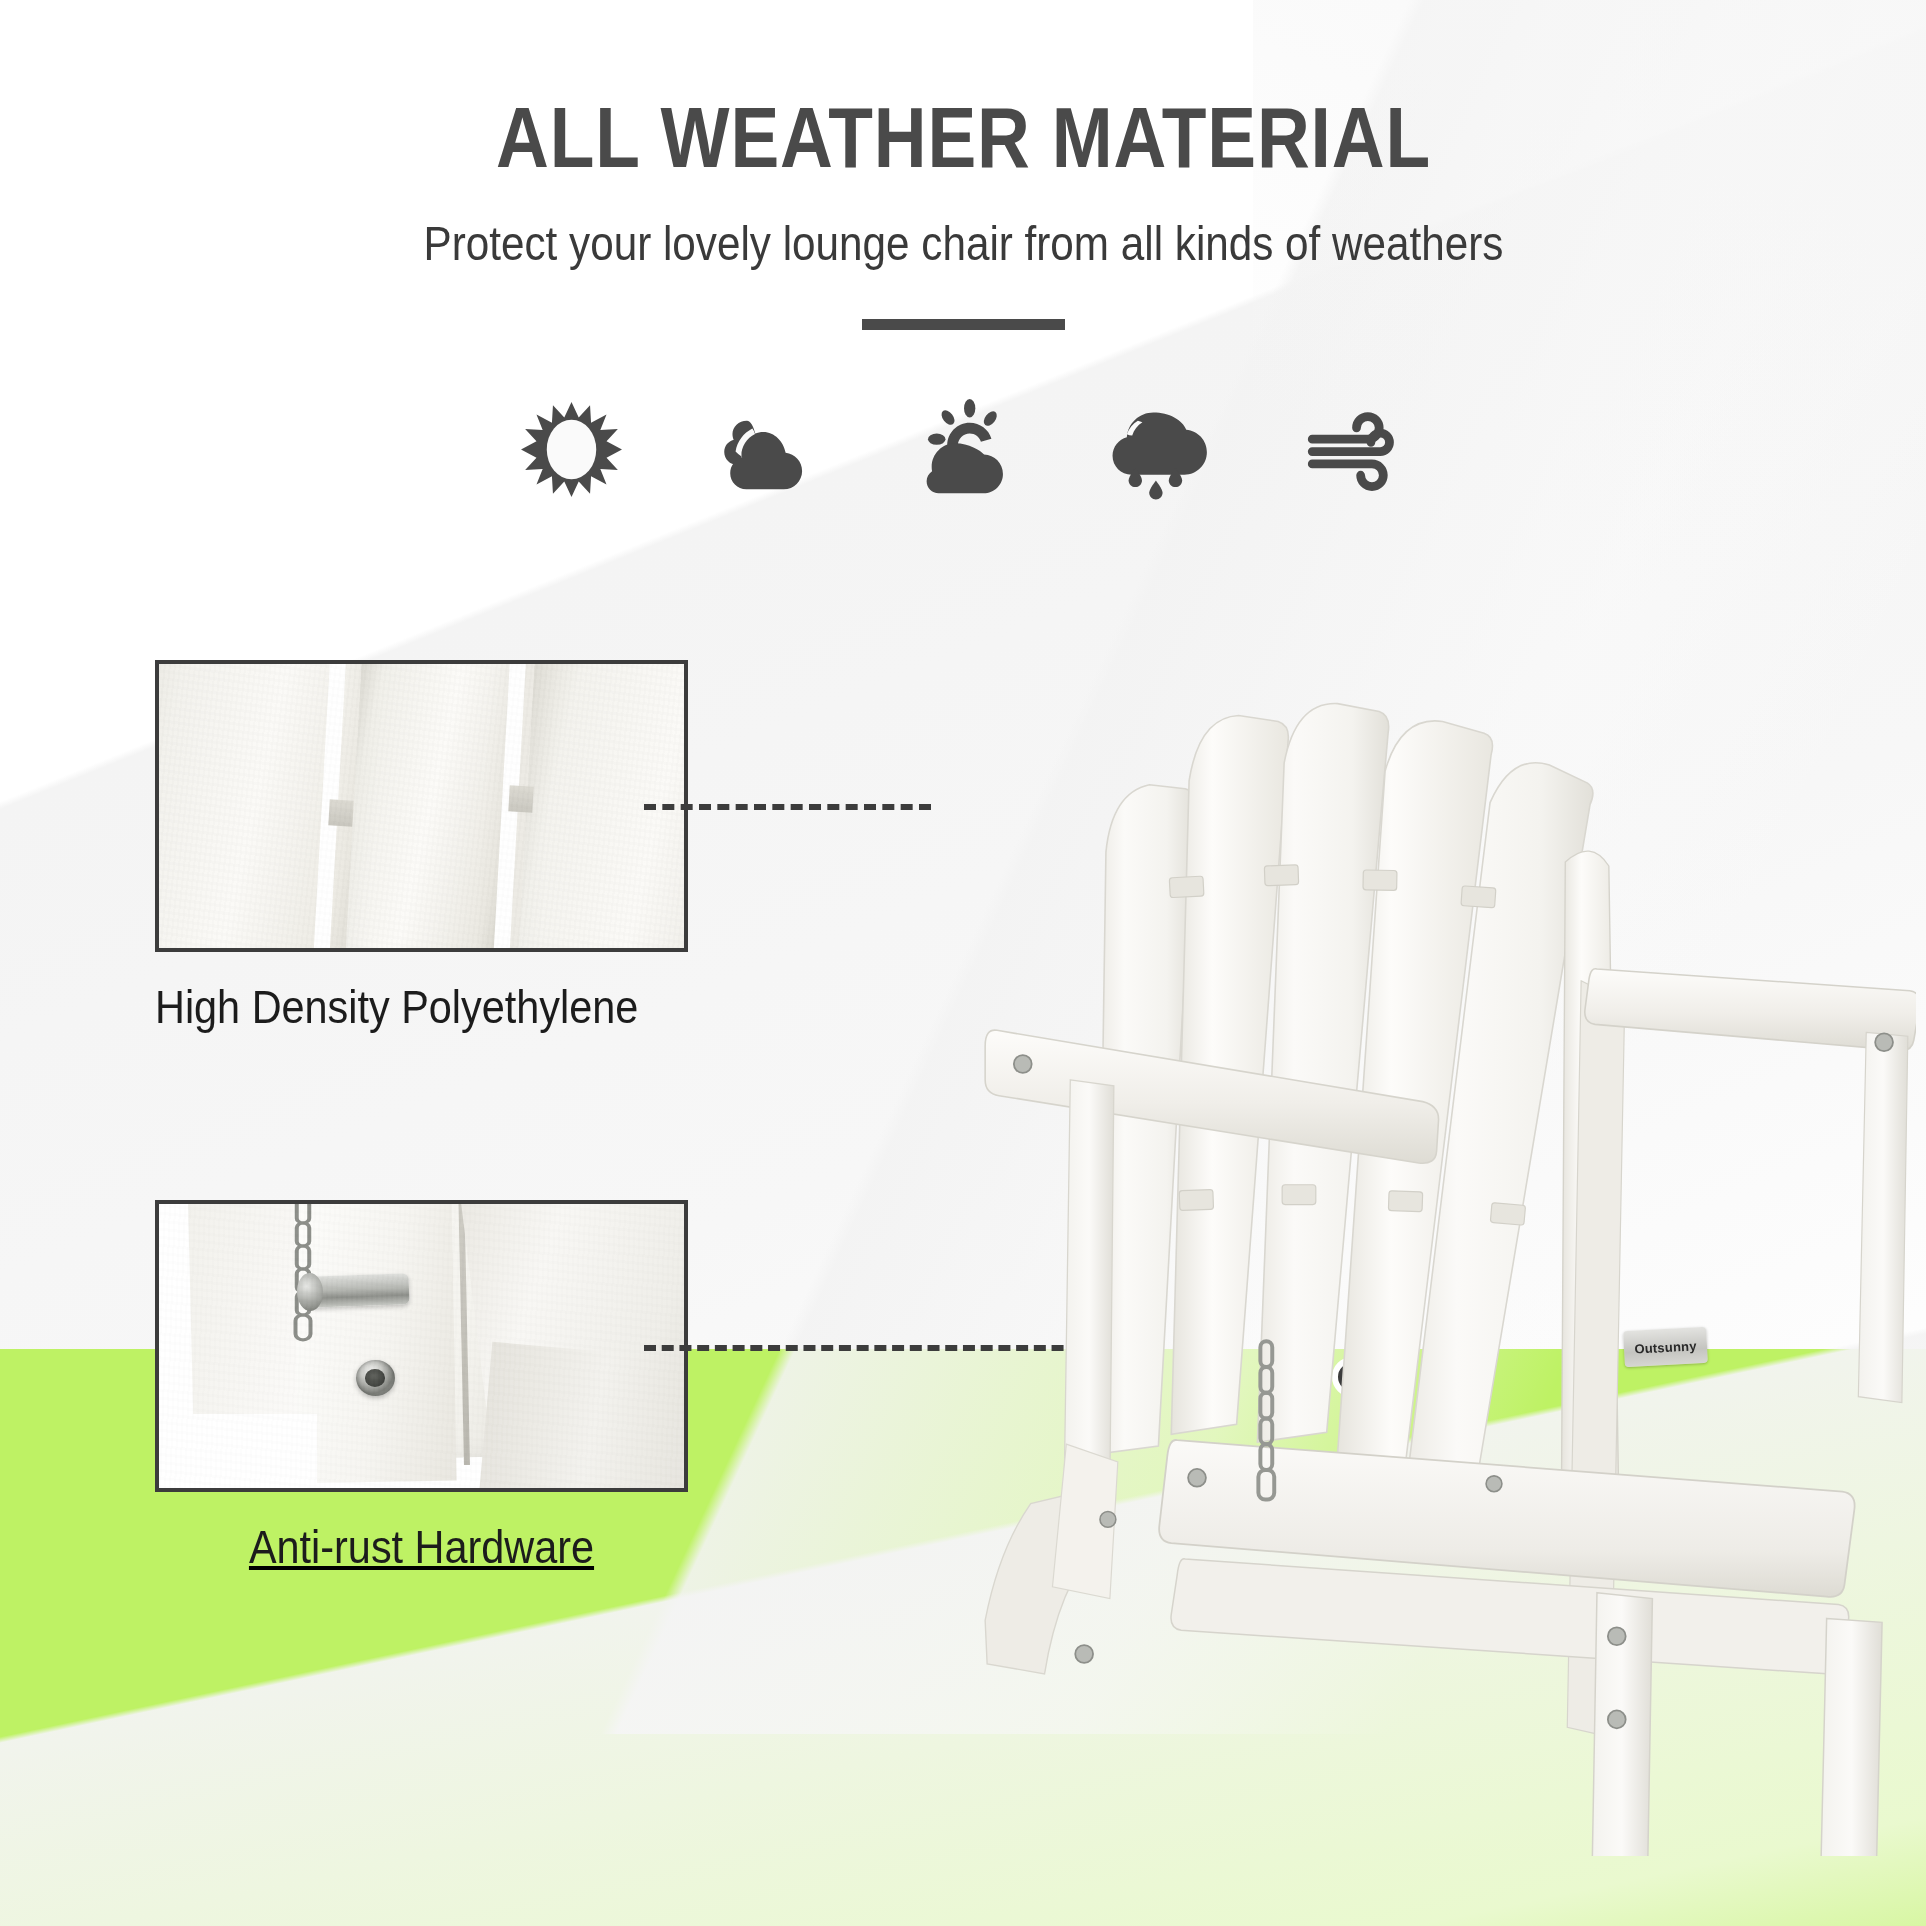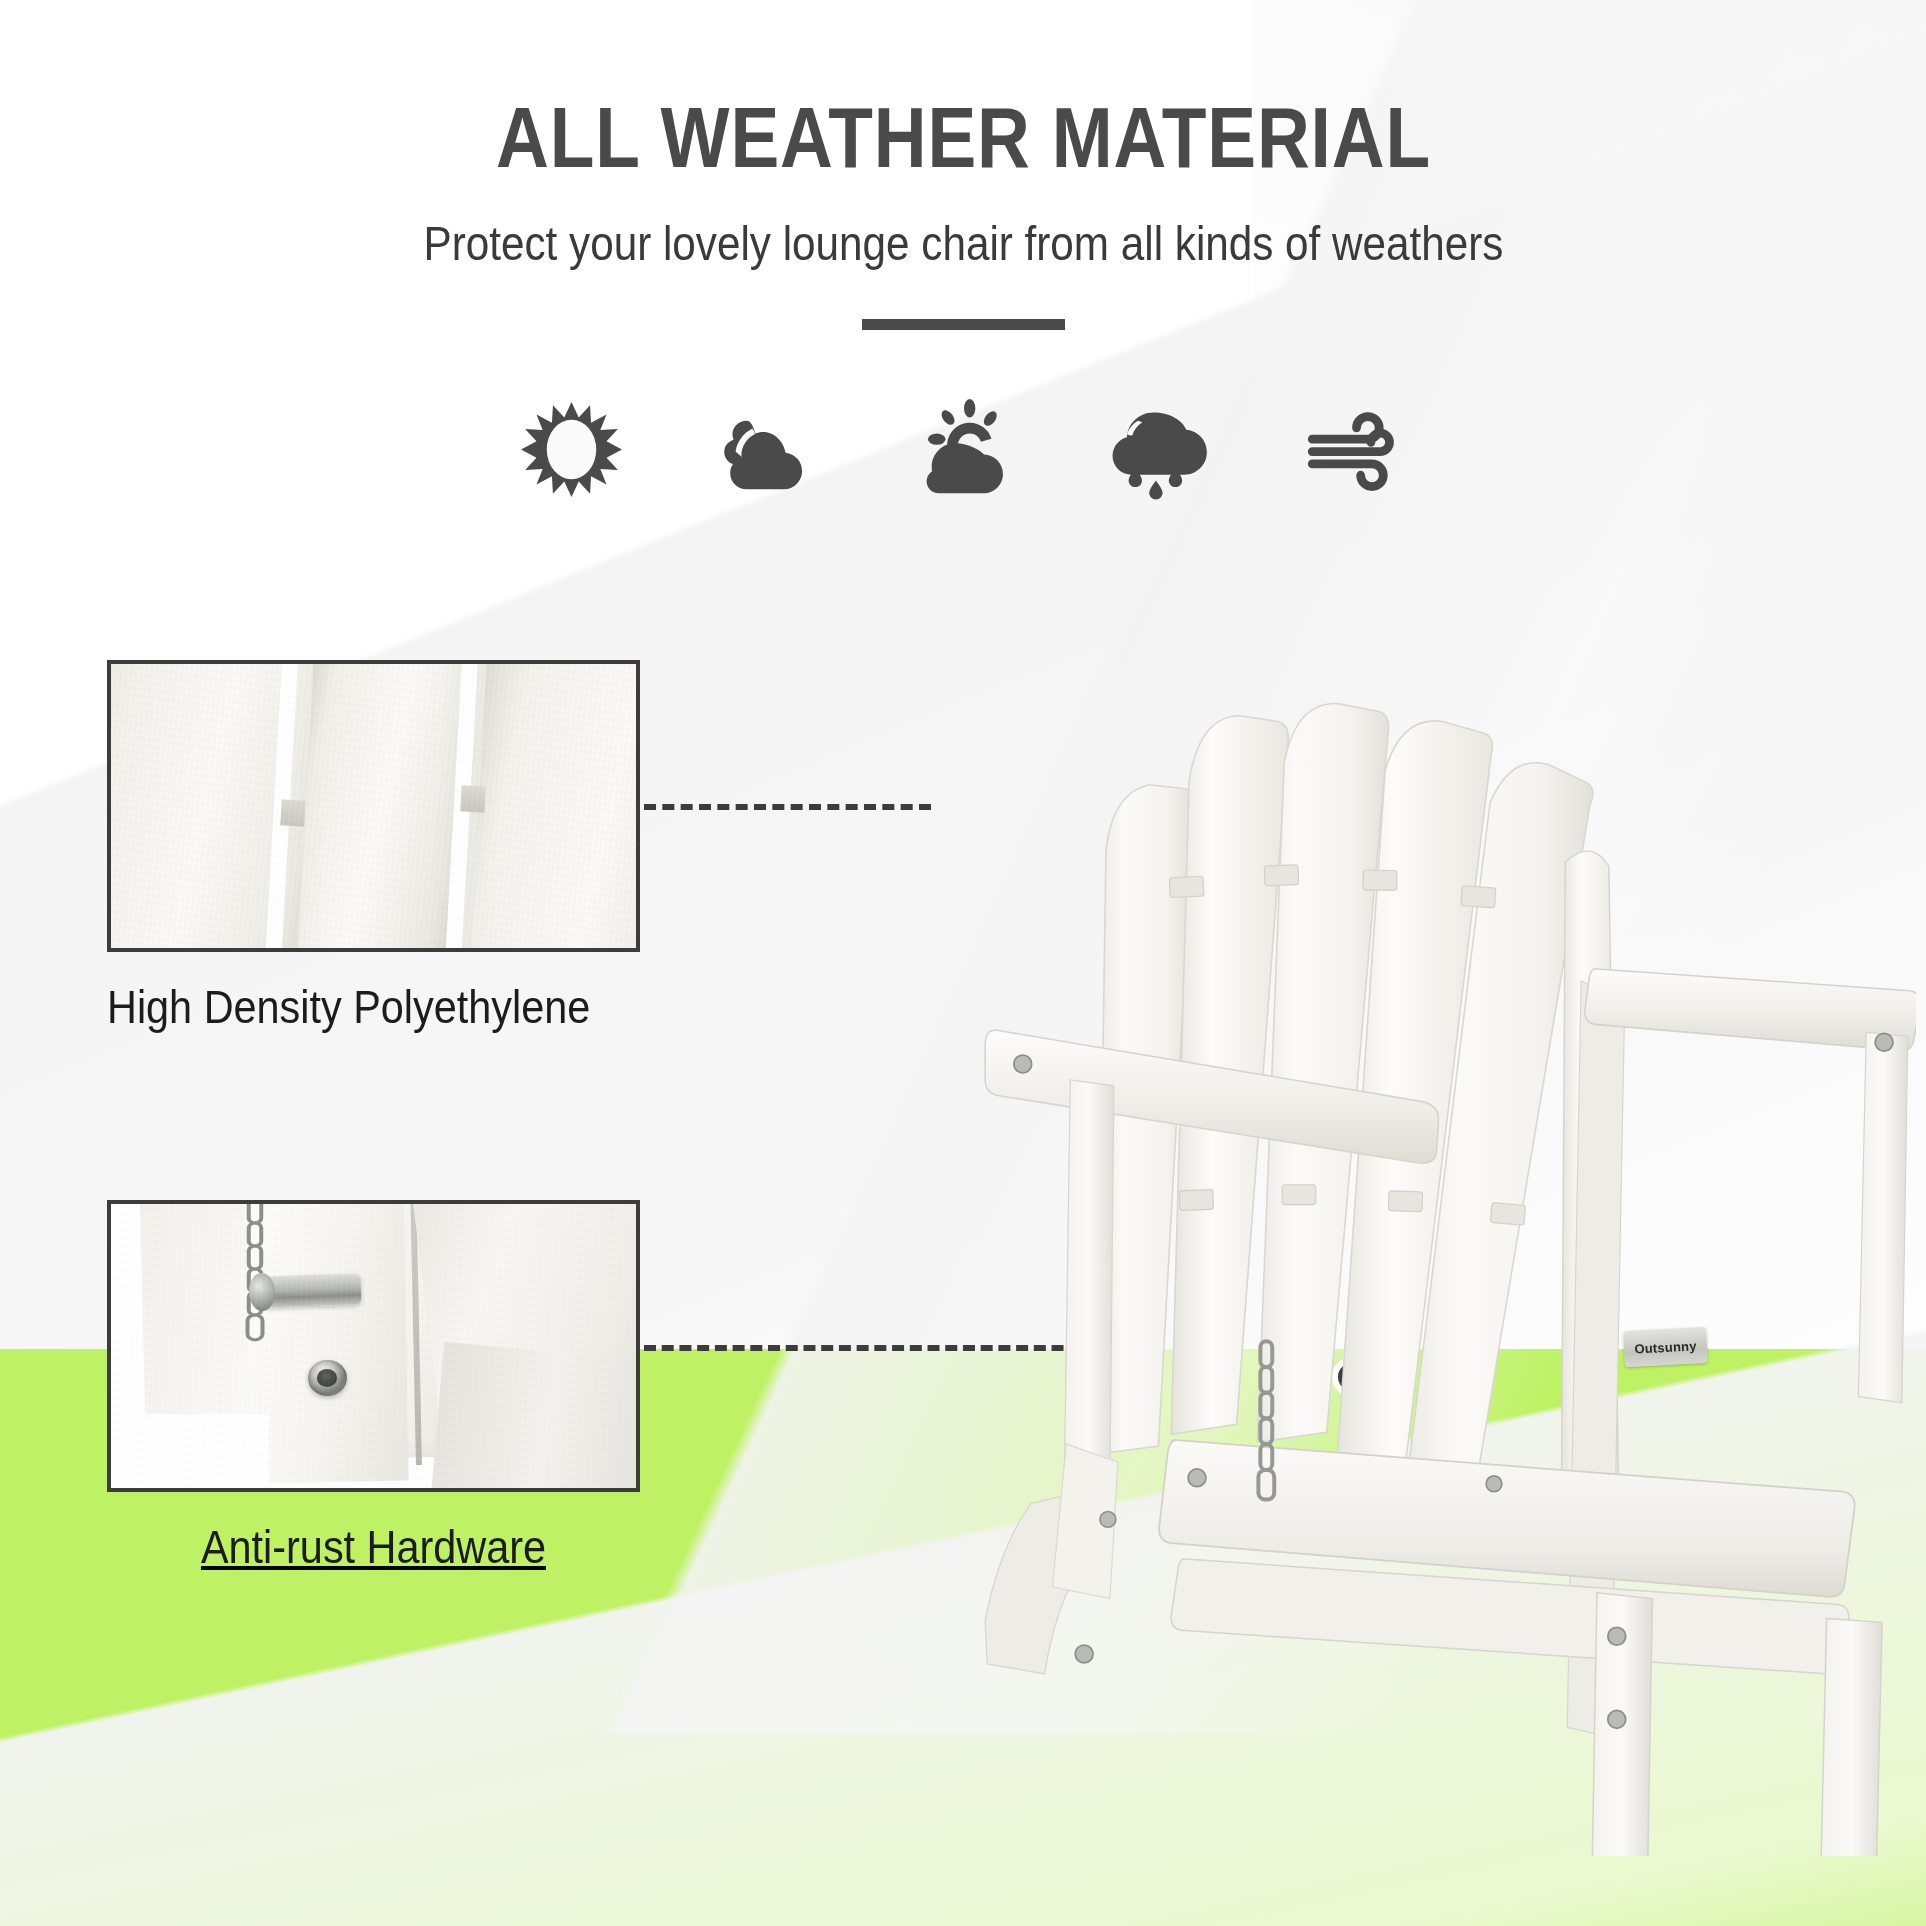--- a/index.html
+++ b/index.html
@@ -49,21 +49,21 @@
   .divider{width:203px;height:11px;background:#4a4a4a;}
 
   
   .icon-row{
     position:absolute;left:0;top:396px;width:100%;
     display:flex;justify-content:center;align-items:center;gap:89px;
   }
   .w-icon{width:107px;height:107px;display:flex;align-items:center;justify-content:center;}
   .w-icon svg{display:block;}
 
-  .callout{position:absolute;}
+  .callout{position:absolute;margin-left:48px;}
   .callout-frame{
     box-sizing:border-box;
     border:4px solid #3c3c3c;
     background:#ffffff;
     overflow:hidden;
     position:relative;
   }
   .callout-caption{
     margin:0;padding-top:30px;
     font-size:46px;color:#1c1c1c;font-weight:400;line-height:1.1;

